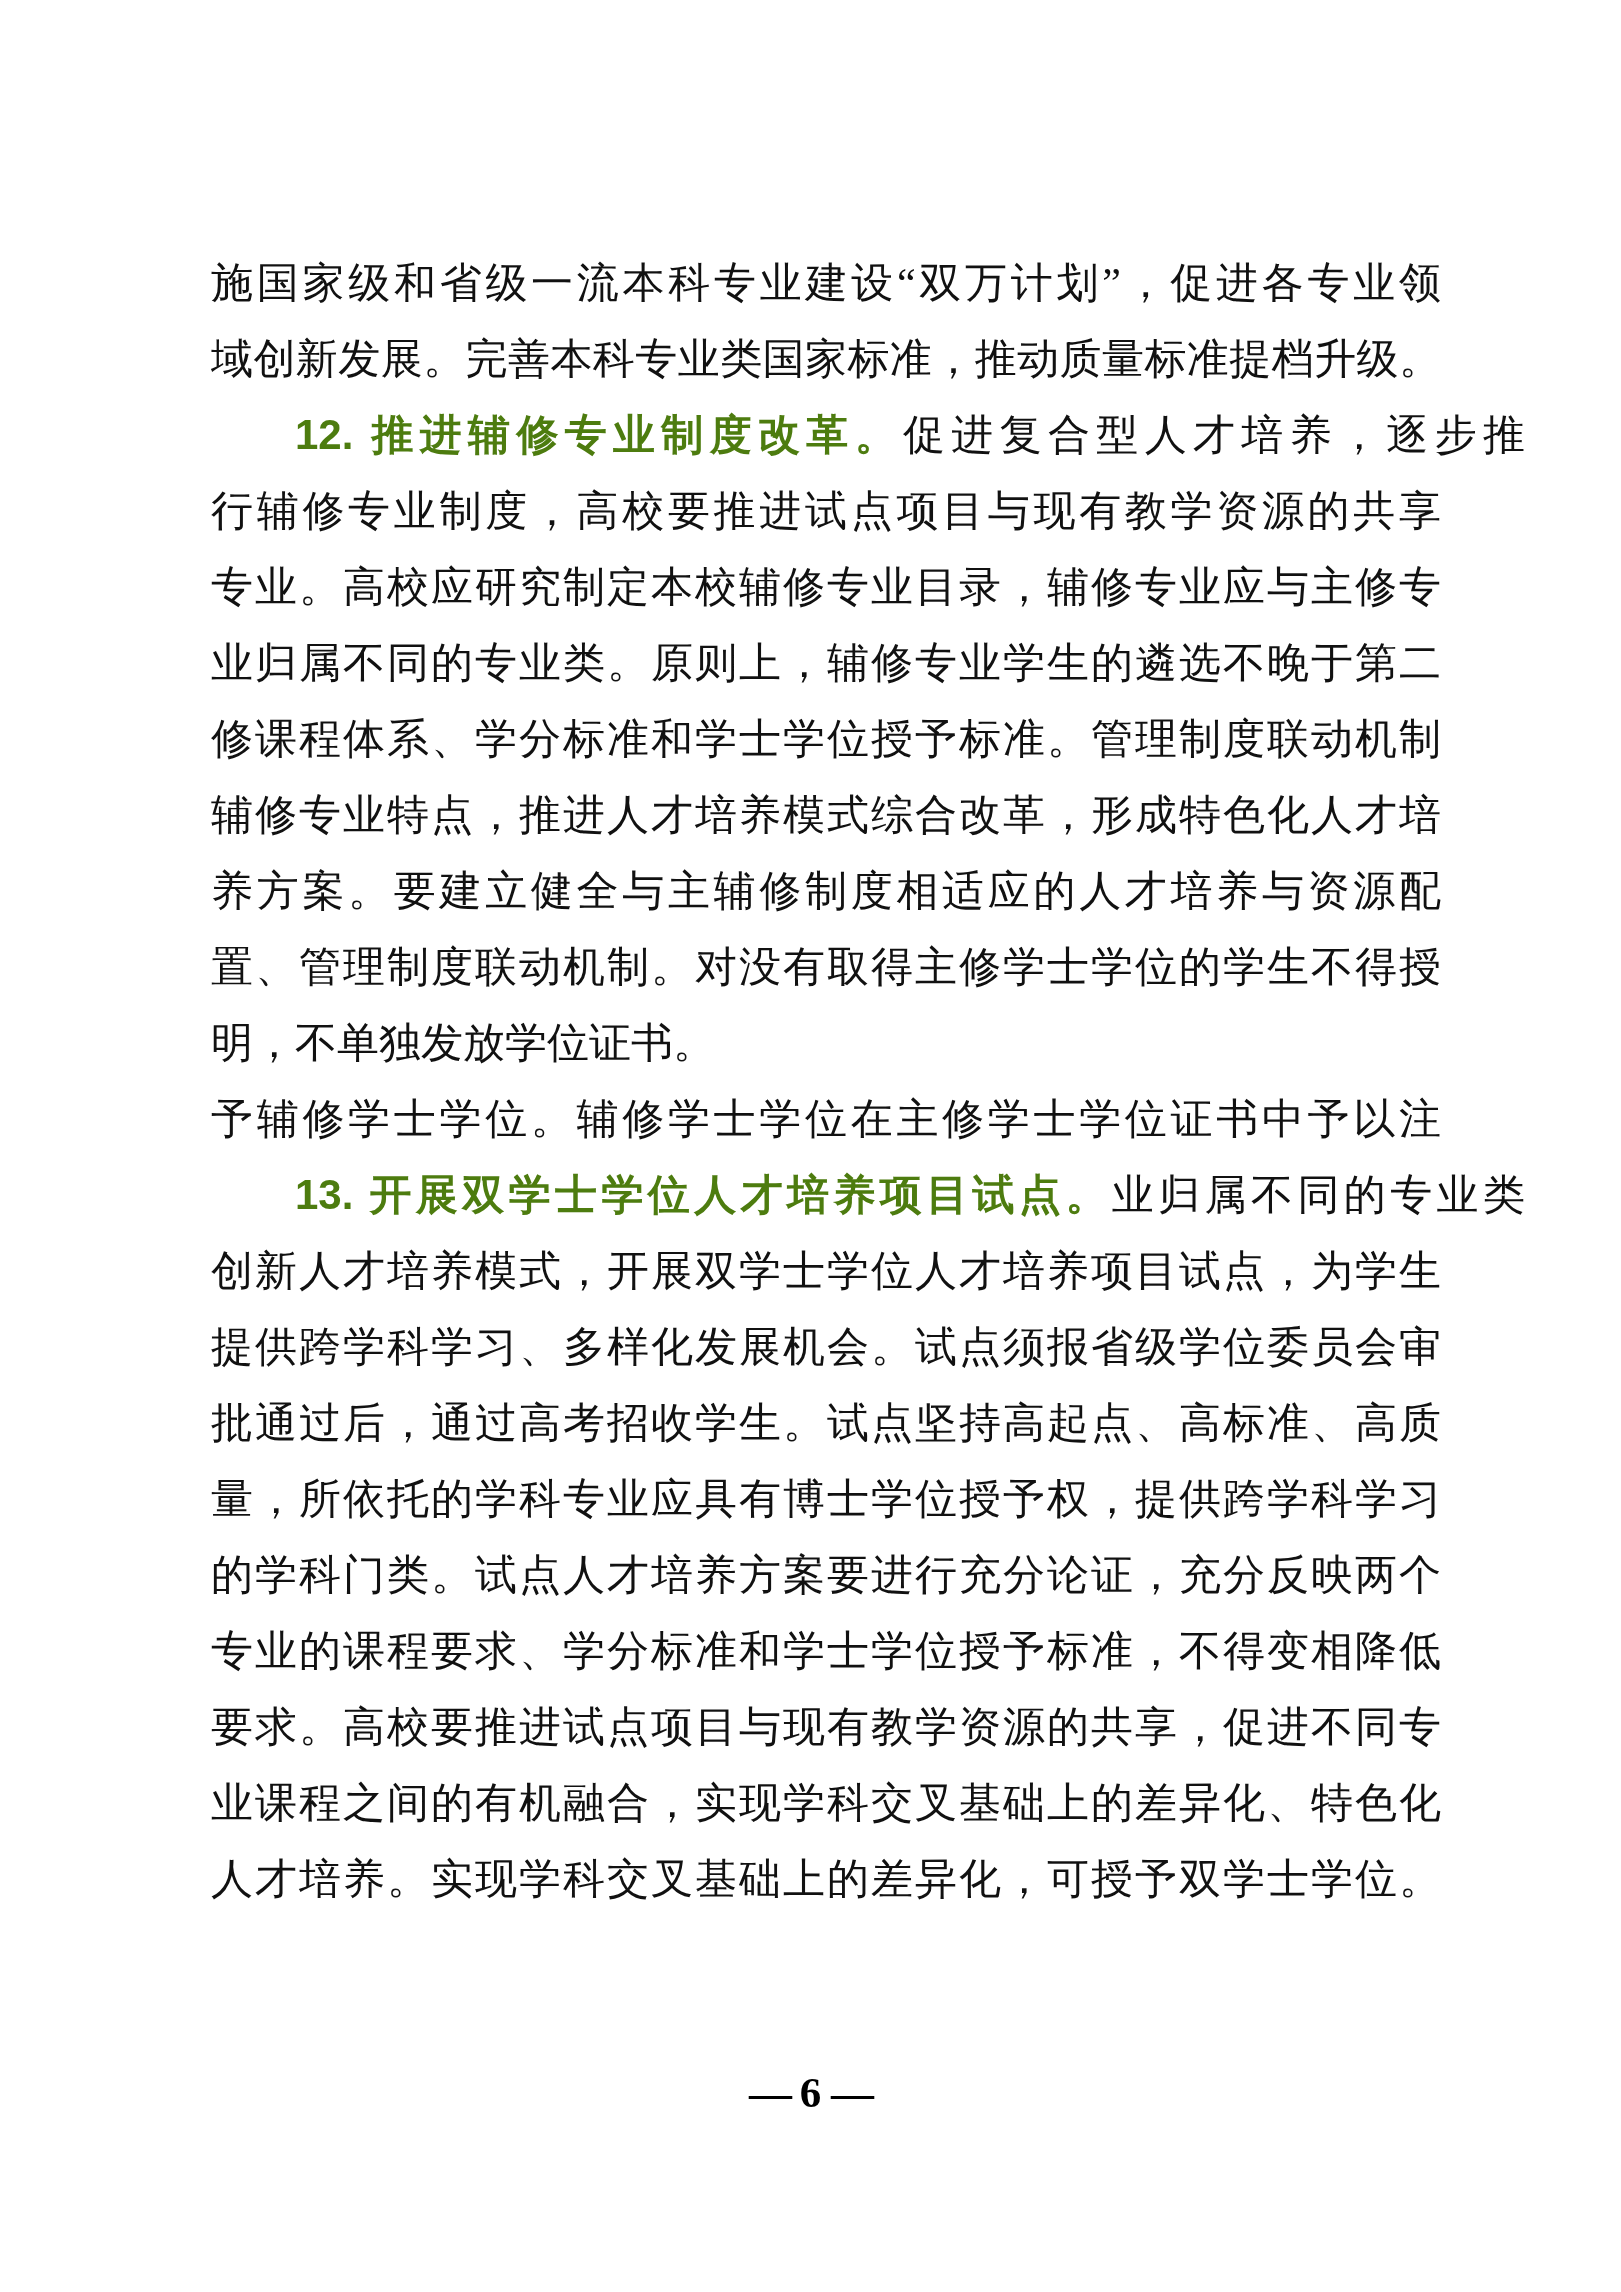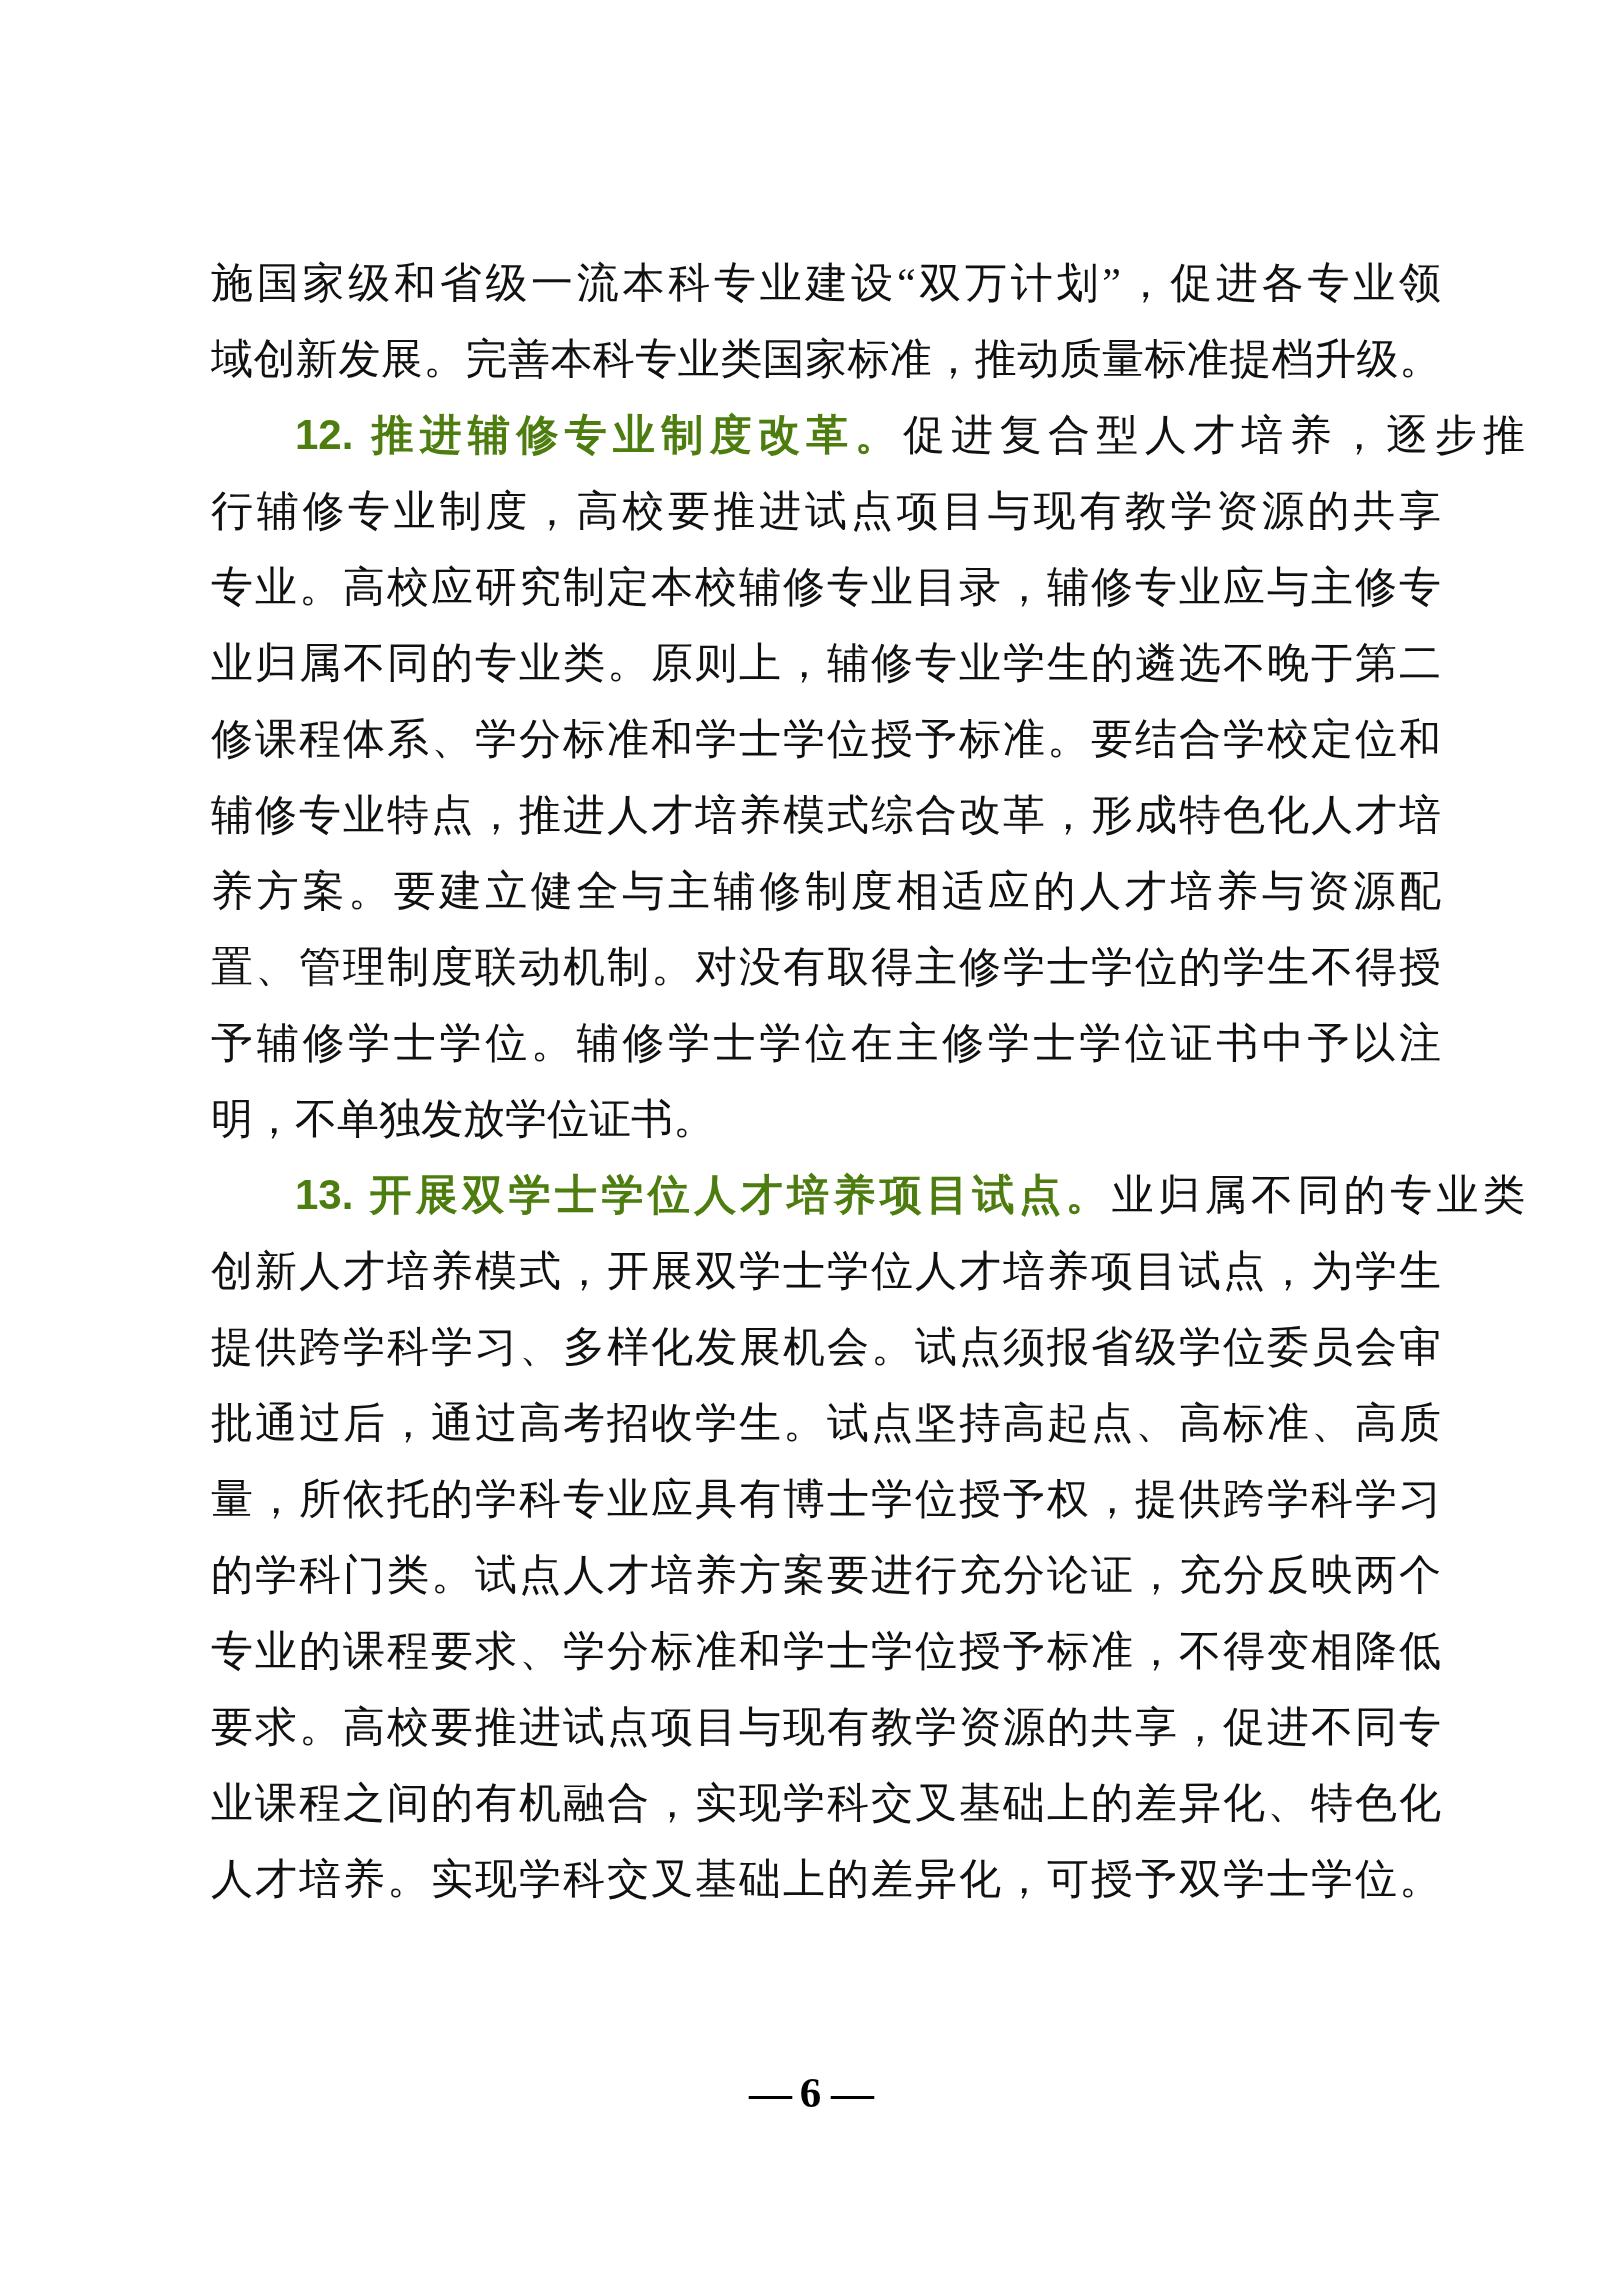--- a/index.html
+++ b/index.html
@@ -79,26 +79,26 @@
   <div class="textblock">
       <div class="paragraph">
         <div class="line"><span class="seg">施国家级和省级一流本科专业建设“双万计划”，促进各专业领</span></div>
         <div class="line"><span class="seg">域创新发展。完善本科专业类国家标准，推动质量标准提档升级。</span></div>
       </div>
       <div class="paragraph">
         <div class="line indent"><span class="seg bold">12. 推进辅修专业制度改革。</span><span class="seg">促进复合型人才培养，逐步推</span></div>
         <div class="line"><span class="seg">行辅修专业制度，高校要推进试点项目与现有教学资源的共享</span></div>
         <div class="line"><span class="seg">专业。高校应研究制定本校辅修专业目录，辅修专业应与主修专</span></div>
         <div class="line"><span class="seg">业归属不同的专业类。原则上，辅修专业学生的遴选不晚于第二</span></div>
-        <div class="line"><span class="seg">修课程体系、学分标准和学士学位授予标准。要结合学校定位和</span></div>
+        <div class="line"><span class="seg">修课程体系、学分标准和学士学位授予标准。管理制度联动机制</span></div>
         <div class="line"><span class="seg">辅修专业特点，推进人才培养模式综合改革，形成特色化人才培</span></div>
         <div class="line"><span class="seg">养方案。要建立健全与主辅修制度相适应的人才培养与资源配</span></div>
         <div class="line"><span class="seg">置、管理制度联动机制。对没有取得主修学士学位的学生不得授</span></div>
+        <div class="line lastline"><span class="seg">明，不单独发放学位证书。</span></div>
         <div class="line"><span class="seg">予辅修学士学位。辅修学士学位在主修学士学位证书中予以注</span></div>
-        <div class="line lastline"><span class="seg">明，不单独发放学位证书。</span></div>
       </div>
       <div class="paragraph">
         <div class="line indent"><span class="seg bold">13. 开展双学士学位人才培养项目试点。</span><span class="seg">业归属不同的专业类</span></div>
         <div class="line"><span class="seg">创新人才培养模式，开展双学士学位人才培养项目试点，为学生</span></div>
         <div class="line"><span class="seg">提供跨学科学习、多样化发展机会。试点须报省级学位委员会审</span></div>
         <div class="line"><span class="seg">批通过后，通过高考招收学生。试点坚持高起点、高标准、高质</span></div>
         <div class="line"><span class="seg">量，所依托的学科专业应具有博士学位授予权，提供跨学科学习</span></div>
         <div class="line"><span class="seg">的学科门类。试点人才培养方案要进行充分论证，充分反映两个</span></div>
         <div class="line"><span class="seg">专业的课程要求、学分标准和学士学位授予标准，不得变相降低</span></div>
         <div class="line"><span class="seg">要求。高校要推进试点项目与现有教学资源的共享，促进不同专</span></div>

